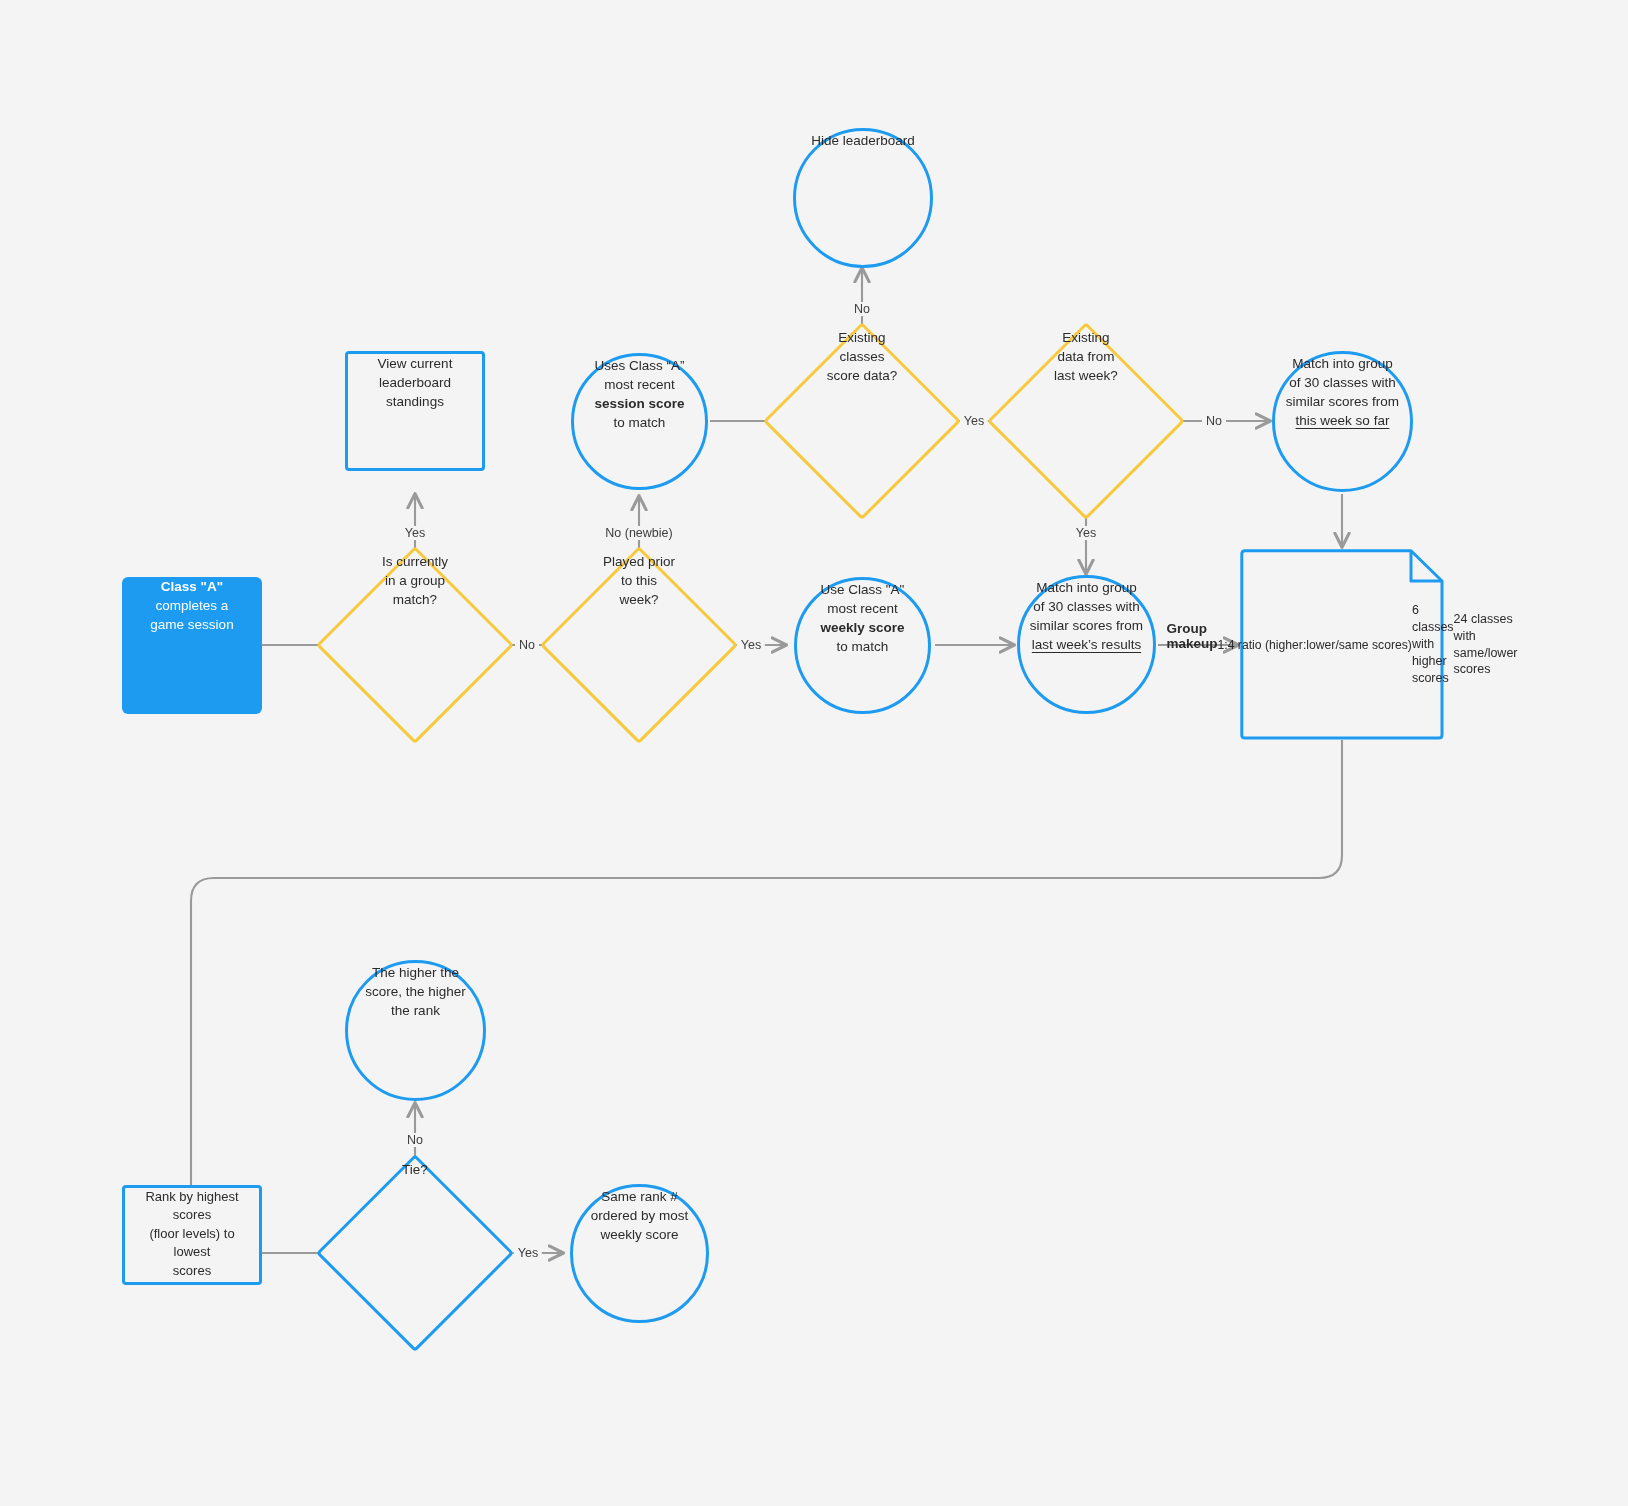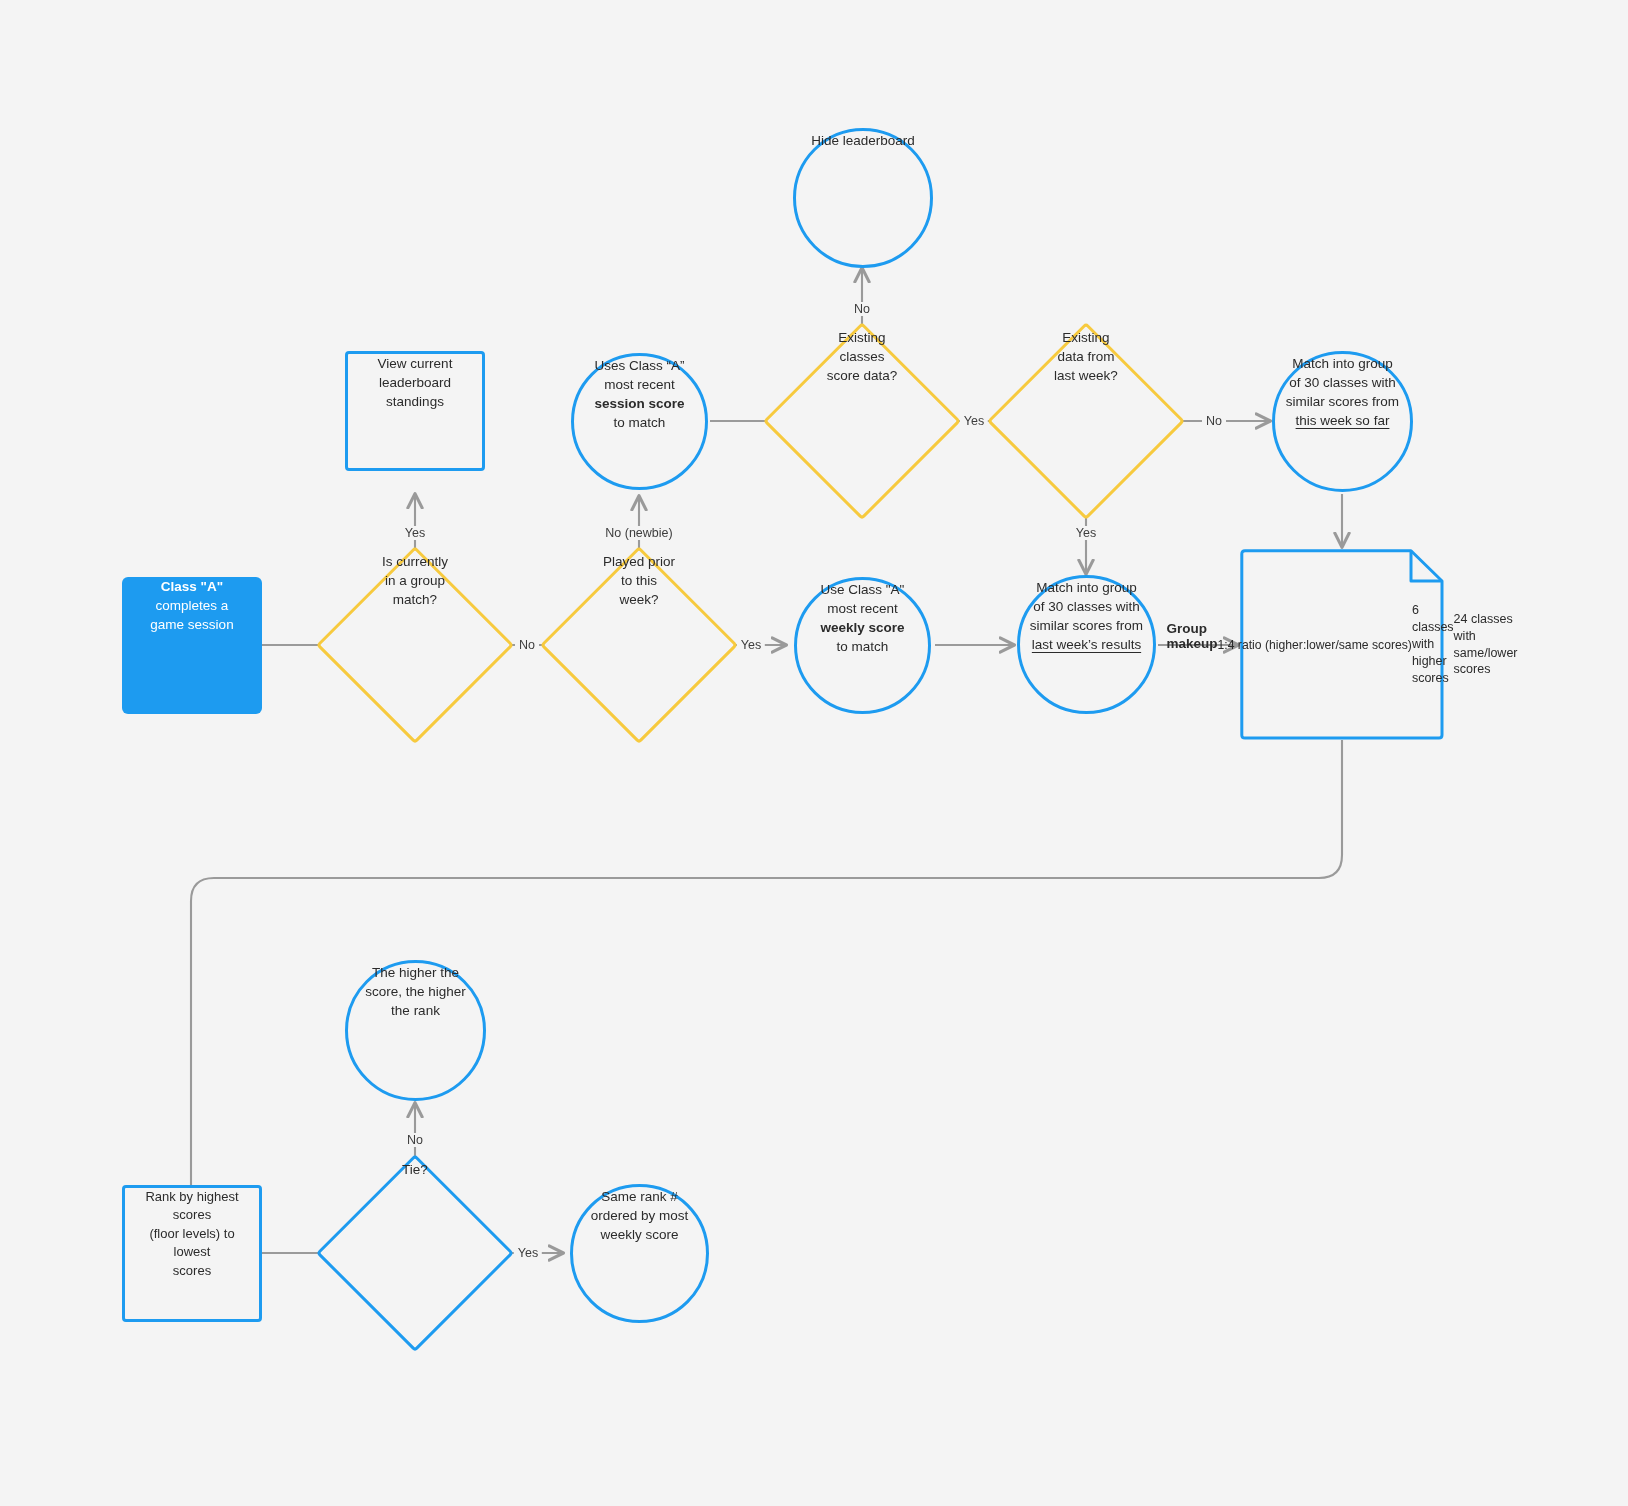--- a/index.html
+++ b/index.html
@@ -219,21 +219,21 @@
     </svg>
     <div class="noteinner">
       <div class="note-title">Group makeup</div>
       <div class="note-line" style="font-size:12.2px;">1:4 ratio (higher:lower/same scores)</div>
       <div class="note-dashed"></div>
       <div class="note-sub">6 classes with higher scores</div>
       <div class="note-sub">24 classes with same/lower scores</div>
     </div>
   </div>
 
-  <div class="node n-rect" style="left:122px;top:1185px;width:140px;height:137px;">
+  <div class="node n-rect" style="left:122px;top:1185px;width:140px;height:100px;">
     <div class="txt" style="font-size:13px;">
       <span>Rank by highest scores</span><br>
       <span>(floor levels) to lowest</span><br>
       <span>scores</span>
     </div>
   </div>
 
   <div class="node n-diamond blue" style="left:322px;top:1160px;width:186px;height:186px;">
     <div class="dshape"></div>
     <div class="txt">

